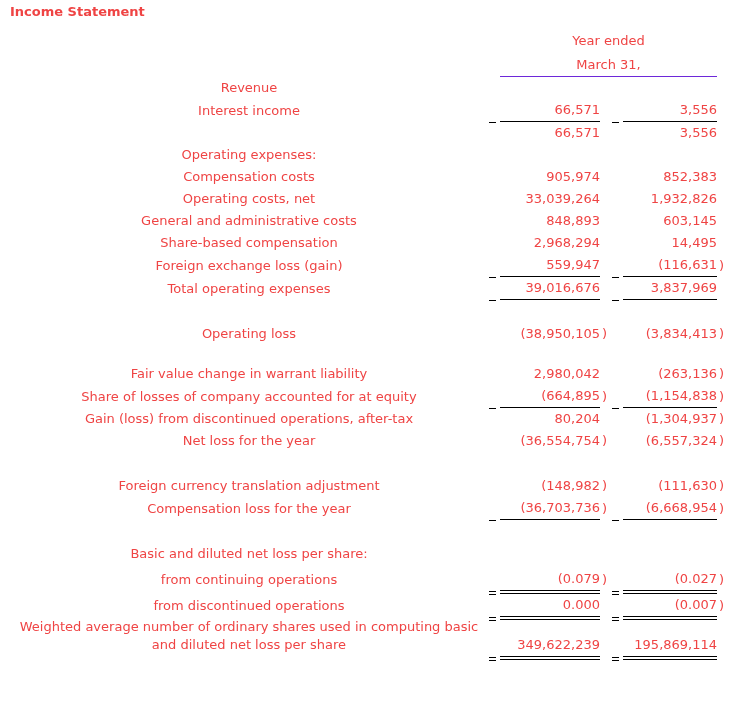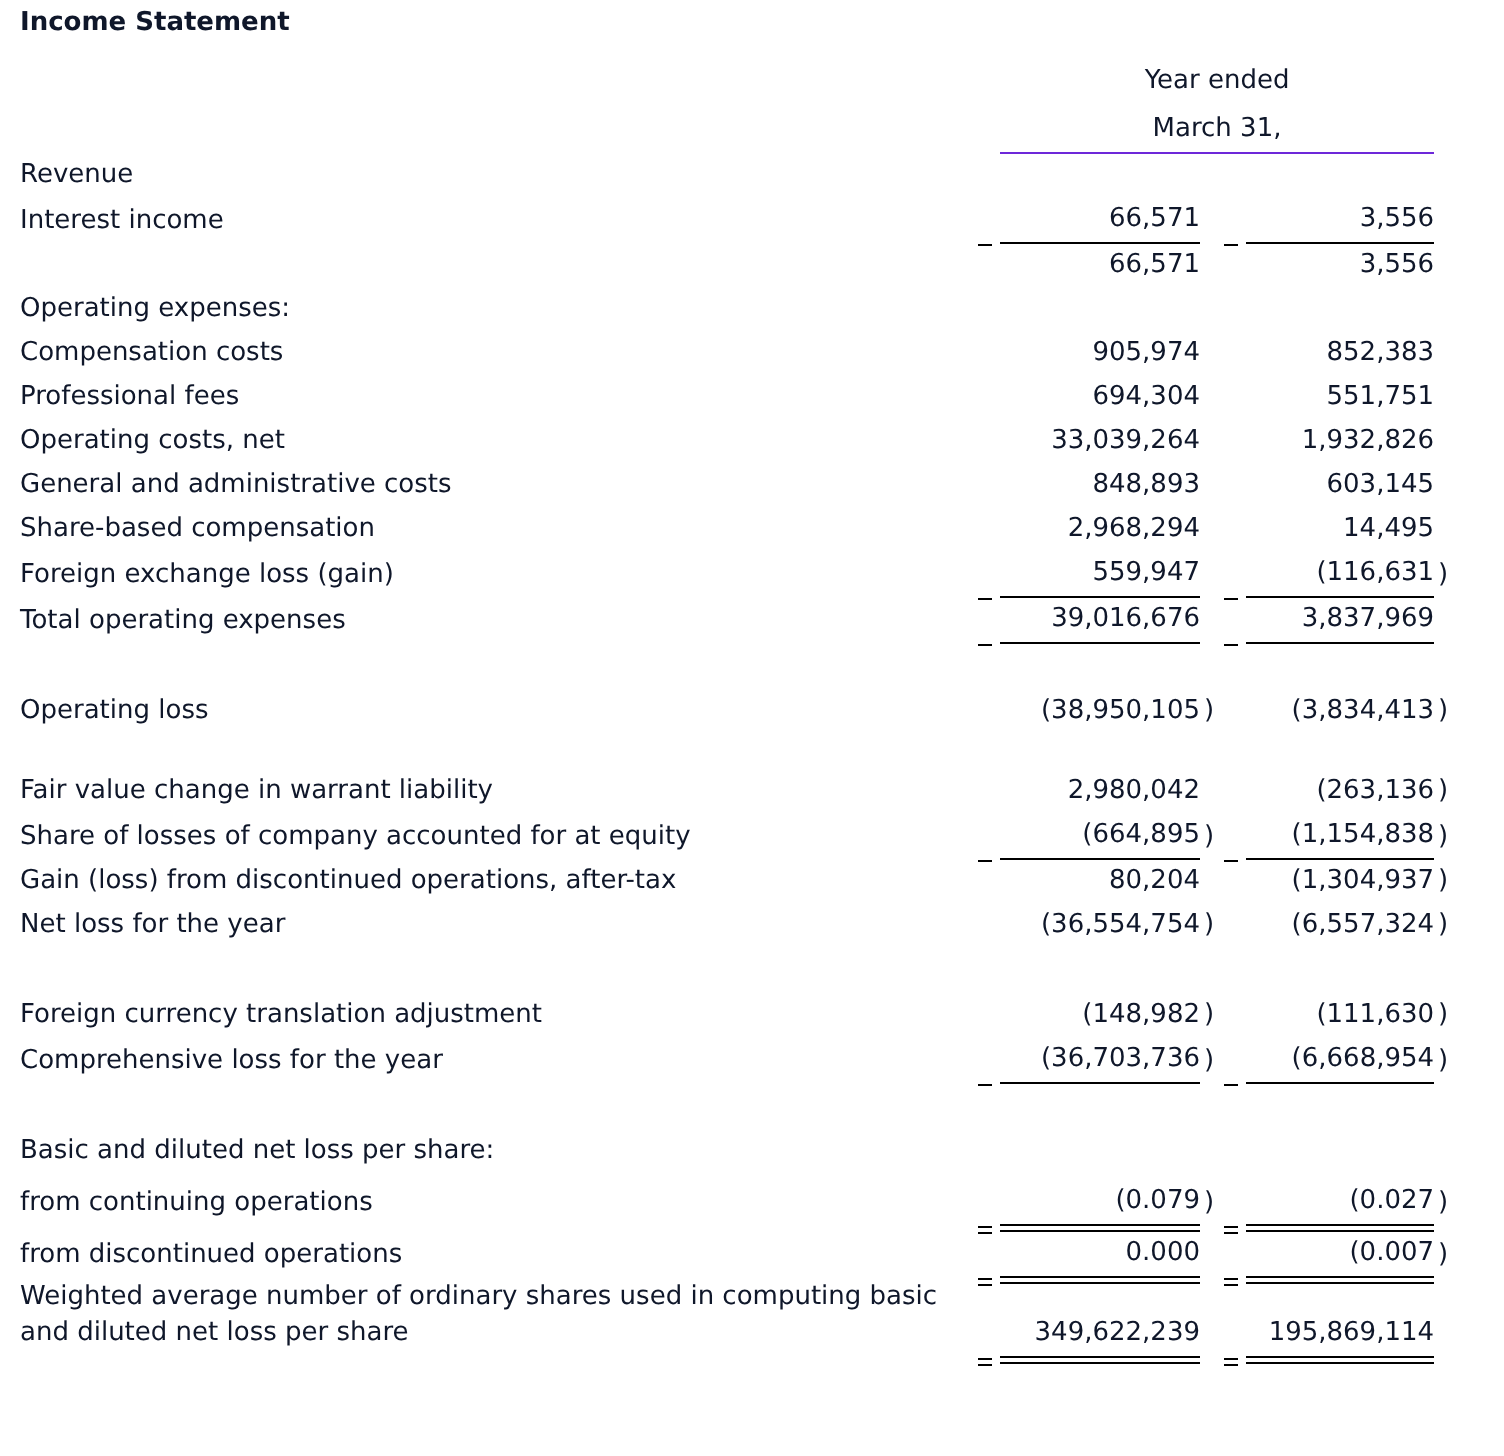--- a/index.html
+++ b/index.html
@@ -1,35 +1,35 @@
 <!DOCTYPE html>
 <html><head>
 <meta charset="utf-8">
 <style>
   html,body{margin:0;padding:0;background:#ffffff;}
   .sheet{
     width:752px;height:728px;box-sizing:border-box;
     padding:5px 10px 0 10px;
-    background:#ffffff;color:#0f172a;
+    background:#ffffff;color:#ef4444;
     font-family:"DejaVu Sans","Liberation Sans",sans-serif;
     font-size:13px;line-height:1.15;
     overflow:hidden;
   }
   .title{font-weight:bold;margin-bottom:12px;}
   table{border-collapse:collapse;table-layout:fixed;width:720px;}
   col.c-label{width:478px;}
   col.c-d1{width:12px;}
   col.c-n1{width:100px;}
   col.c-p1{width:11px;}
   col.c-d2{width:12px;}
   col.c-n2{width:94px;}
   col.c-p2{width:13px;}
   td{vertical-align:bottom;padding:0 0 3px 0;position:relative;font-size:13px;}
   tr.row td{height:19px;}
-  td.label{text-align:left;white-space:nowrap;overflow:visible;margin-top:40px;}
+  td.label{text-align:center;white-space:nowrap;overflow:visible;margin-top:40px;}
   td.num{text-align:right;white-space:nowrap;}
   td.paren{text-align:left;padding-left:2px;white-space:nowrap;}
   .b{font-weight:normal;}
   .hcenter{text-align:center;}
   tr.hr-year td{height:17px;}
   tr.hr-march td{height:21px;}
   tr.hr-cols td{height:19px;}
   .hline{border-bottom:1px solid #6d28d9;}
   
   tr.u1 td.nn{border-bottom:1px solid #000;}
@@ -121,29 +121,20 @@
         <tr class="row">
           <td class="label"><span>Compensation costs</span></td>
           <td class="dd"></td>
           <td class="num nn b">905,974</td>
           <td class="paren b"></td>
           <td class="dd"></td>
           <td class="num nn">852,383</td>
           <td class="paren"></td>
         </tr>
         <tr class="row">
-          <td class="label"><span>Professional fees</span></td>
-          <td class="dd"></td>
-          <td class="num nn b">694,304</td>
-          <td class="paren b"></td>
-          <td class="dd"></td>
-          <td class="num nn">551,751</td>
-          <td class="paren"></td>
-        </tr>
-        <tr class="row">
           <td class="label"><span>Operating costs, net</span></td>
           <td class="dd"></td>
           <td class="num nn b">33,039,264</td>
           <td class="paren b"></td>
           <td class="dd"></td>
           <td class="num nn">1,932,826</td>
           <td class="paren"></td>
         </tr>
         <tr class="row">
           <td class="label"><span>General and administrative costs</span></td>
@@ -238,21 +229,21 @@
         <tr class="row">
           <td class="label"><span>Foreign currency translation adjustment</span></td>
           <td class="dd"></td>
           <td class="num nn b">(148,982</td>
           <td class="paren b">)</td>
           <td class="dd"></td>
           <td class="num nn">(111,630</td>
           <td class="paren">)</td>
         </tr>
         <tr class="row u1">
-          <td class="label"><span class="b">Comprehensive loss for the year</span></td>
+          <td class="label"><span class="b">Compensation loss for the year</span></td>
           <td class="dd"></td>
           <td class="num nn b">(36,703,736</td>
           <td class="paren b">)</td>
           <td class="dd"></td>
           <td class="num nn">(6,668,954</td>
           <td class="paren">)</td>
         </tr>
         <tr class="spacer">
           <td colspan="7"></td>
         </tr>

